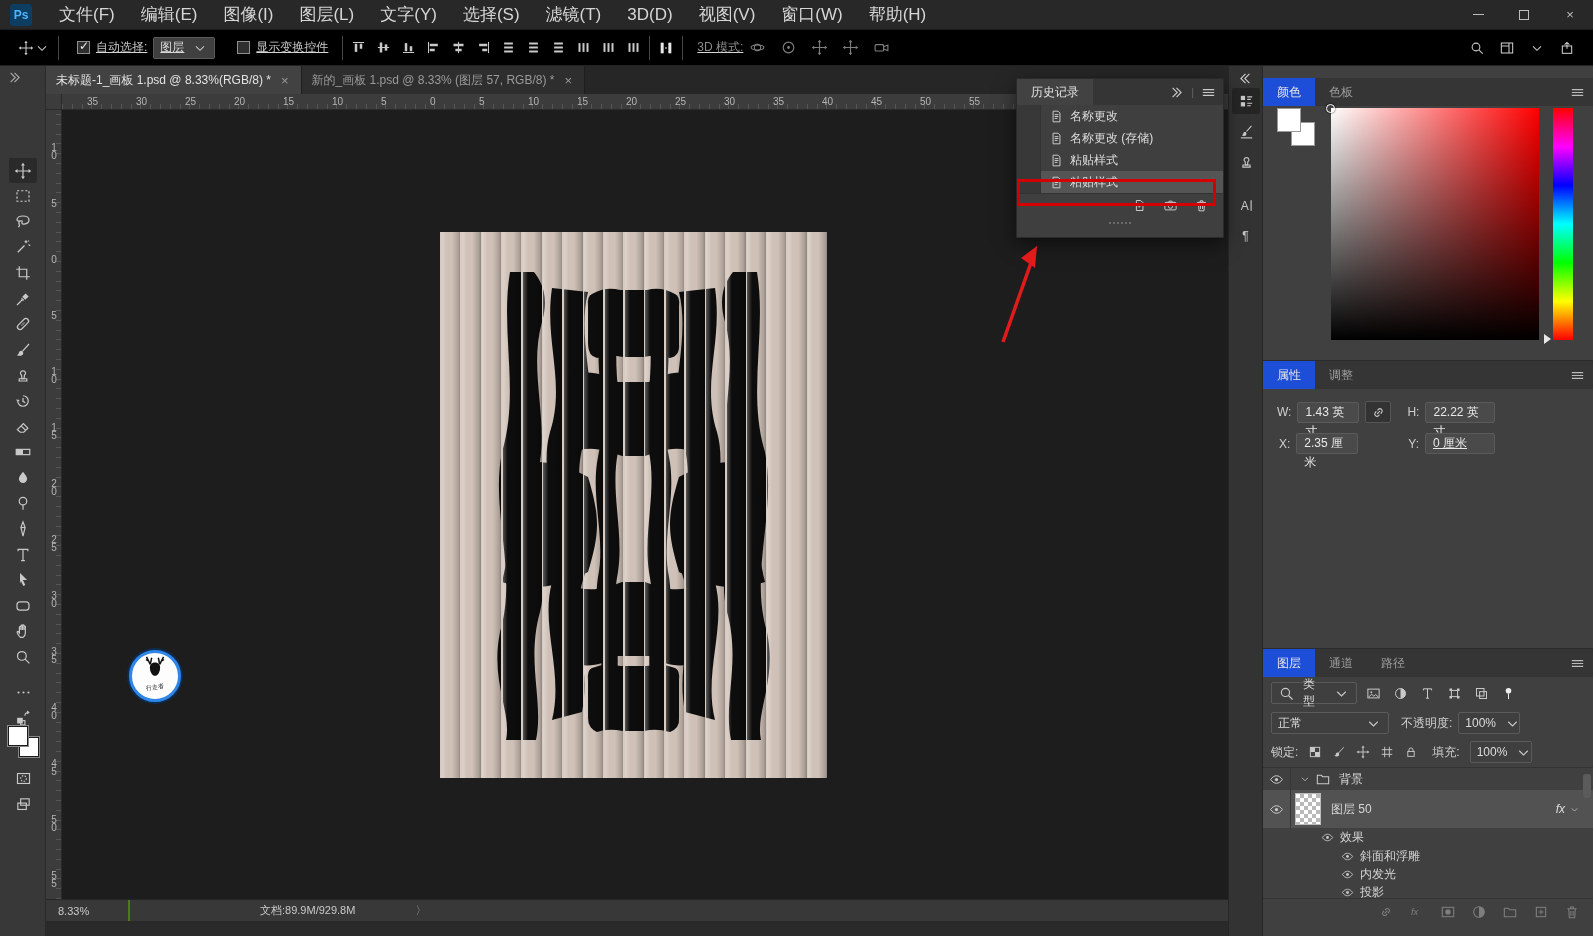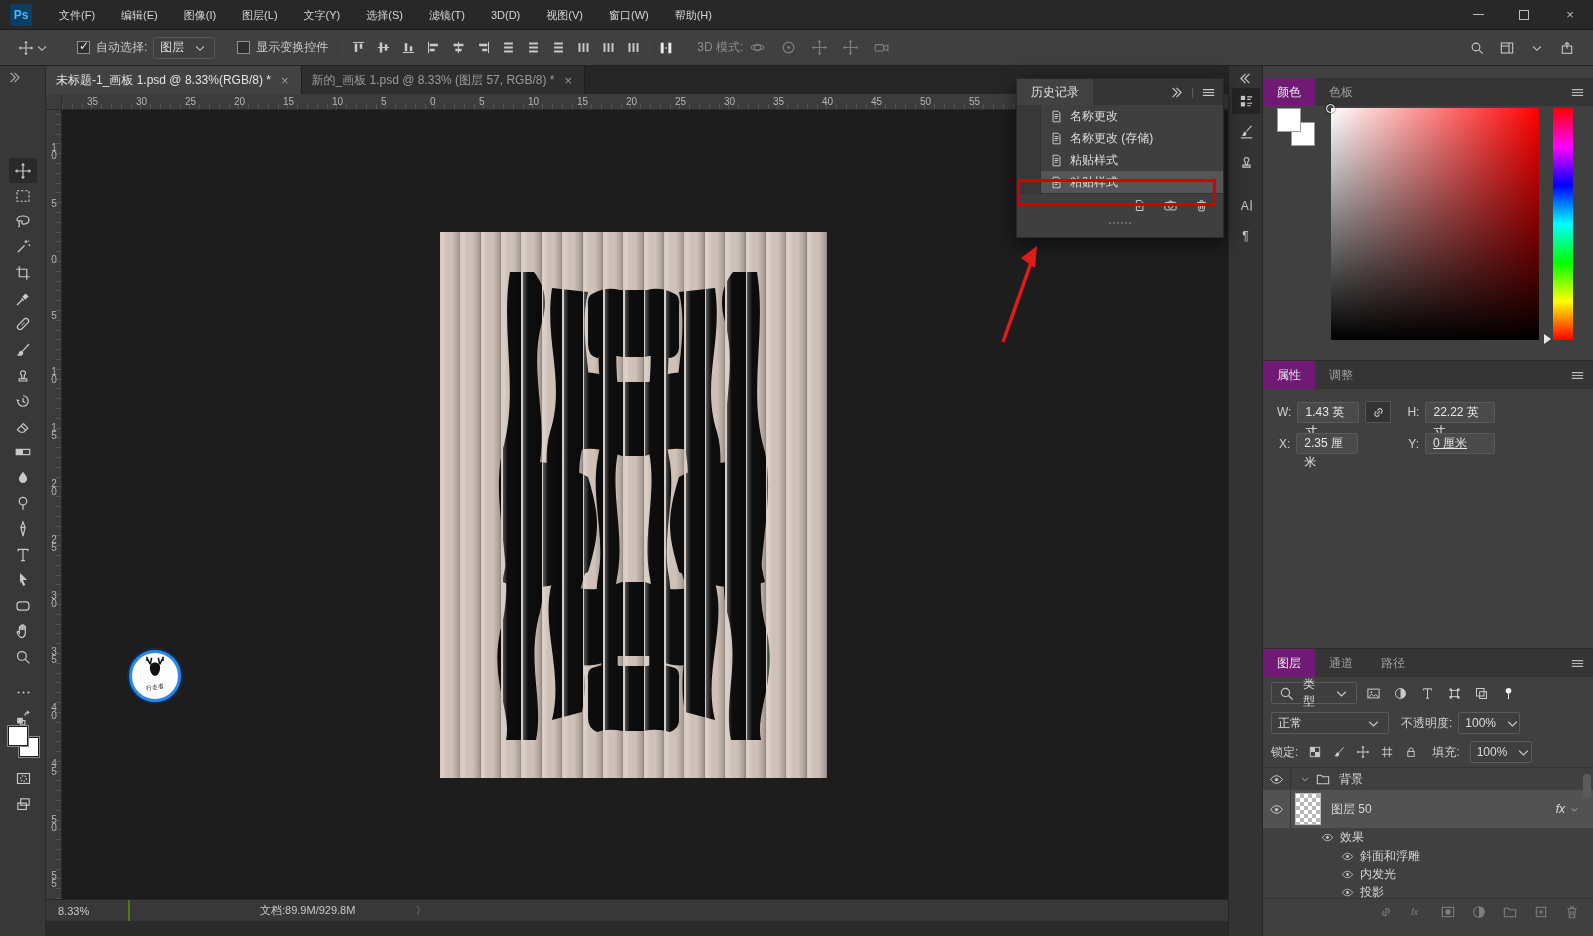--- a/index.html
+++ b/index.html
@@ -4,28 +4,28 @@
 <style>
   * { margin:0; padding:0; box-sizing:border-box; }
   html,body { width:1593px; height:936px; overflow:hidden; background:#1e1e1e;
     font-family:"Liberation Sans","DejaVu Sans",sans-serif; color:#d8d8d8; }
   .abs { position:absolute; }
   #app { position:relative; width:1593px; height:936px; }
 
   
   #menubar { left:0; top:0; width:1593px; height:30px; background:#282828; border-bottom:1px solid #1c1c1c; display:flex; align-items:center; }
   #ps-logo { width:22px; height:22px; margin:0 14px 0 10px; background:#0d3d61; color:#4db5ff; font-size:12px; font-weight:bold; display:flex; align-items:center; justify-content:center; border-radius:3px; }
-  .menu-item { padding:0 13px; font-size:11px; color:#d6d6d6; line-height:30px; cursor:default; }
+  .menu-item { padding:0 13px; font-size:17px; color:#d6d6d6; line-height:30px; cursor:default; }
   #win-controls { margin-left:auto; display:flex; }
   .winbtn { width:46px; height:29px; display:flex; align-items:center; justify-content:center; color:#bdbdbd; font-size:13px; }
   .winbtn .bar { width:11px; height:1px; background:#bdbdbd; }
   .winbtn .box { width:10px; height:10px; border:1px solid #bdbdbd; }
 
   
-  #optionsbar { left:0; top:30px; width:1593px; height:36px; background:#404040; border-bottom:1px solid #222; display:flex; align-items:center; }
+  #optionsbar { left:0; top:30px; width:1593px; height:36px; background:#000000; border-bottom:1px solid #222; display:flex; align-items:center;text-decoration:underline; }
   .vsep { width:1px; height:24px; background:#2a2a2a; border-right:1px solid #454545; margin:0 8px; }
   .opt-label { font-size:12px; color:#c7c7c7; margin:0 6px; white-space:nowrap; }
   .opt-label.dim { color:#8b8b8b; }
   .checkbox { width:13px; height:13px; border:1px solid #8f8f8f; background:#2e2e2e; margin-left:10px; position:relative; }
   .checkbox.checked:after { content:"✓"; position:absolute; left:1px; top:-3px; font-size:12px; color:#eee; }
   .dropdown { height:22px; background:#3f3f3f; border:1px solid #5a5a5a; border-radius:2px; font-size:12px; color:#ddd; display:flex; align-items:center; padding:0 6px; gap:8px; }
   .icon { display:inline-flex; align-items:center; justify-content:center; color:#c9c9c9; }
   .icon svg { display:block; }
   .icon.dim { color:#7e7e7e; }
   #opt-right { margin-left:auto; display:flex; align-items:center; gap:14px; margin-right:18px; }
@@ -78,21 +78,21 @@
   #anno-box { left:1017px; top:179px; width:199px; height:27px; border:3px solid #d40000; z-index:40; }
   #anno-arrow { left:988px; top:238px; width:64px; height:112px; z-index:40; }
 
   
   #dock-strip { left:1228px; top:66px; width:34px; height:870px; background:#333; border-left:1px solid #262626; }
   .dock-ic { position:absolute; left:3px; width:28px; height:26px; display:flex; align-items:center; justify-content:center; border-radius:2px; }
   .dock-ic.active { background:#252525; }
   #panels { left:1262px; top:66px; width:331px; height:870px; background:#404040; border-left:1px solid #262626; }
   .ptabs { height:28px; background:#353535; display:flex; align-items:center; font-size:12px; }
   .ptab { padding:0 14px; height:28px; line-height:28px; color:#9d9d9d; }
-  .ptab.active { background:#701a75; color:#e6e6e6; }
+  .ptab.active { background:#1d4ed8; color:#e6e6e6; }
   .pmenu { margin-left:auto; margin-right:8px; color:#bbb; }
 
   
   #swatch-fg { left:14px; top:30px; width:24px; height:24px; background:#fff; border:1px solid #999; z-index:2; }
   #swatch-bg { left:28px; top:44px; width:24px; height:24px; background:#fff; border:1px solid #999; }
   #sat-box { left:68px; top:30px; width:208px; height:232px; background:linear-gradient(to bottom, rgba(0,0,0,0), #000), linear-gradient(to right, #fff, #f00); }
   #sat-marker { left:63px; top:26px; width:9px; height:9px; border:1.5px solid #fff; border-radius:50%; box-shadow:0 0 2px #000; }
   #hue-strip { left:290px; top:30px; width:20px; height:232px; background:linear-gradient(to bottom, #f00, #f0f, #00f, #0ff, #0f0, #ff0, #f00); }
   #hue-marker { left:281px; top:256px; width:0; height:0; border-top:5px solid transparent; border-bottom:5px solid transparent; border-left:7px solid #e8e8e8; }
 

